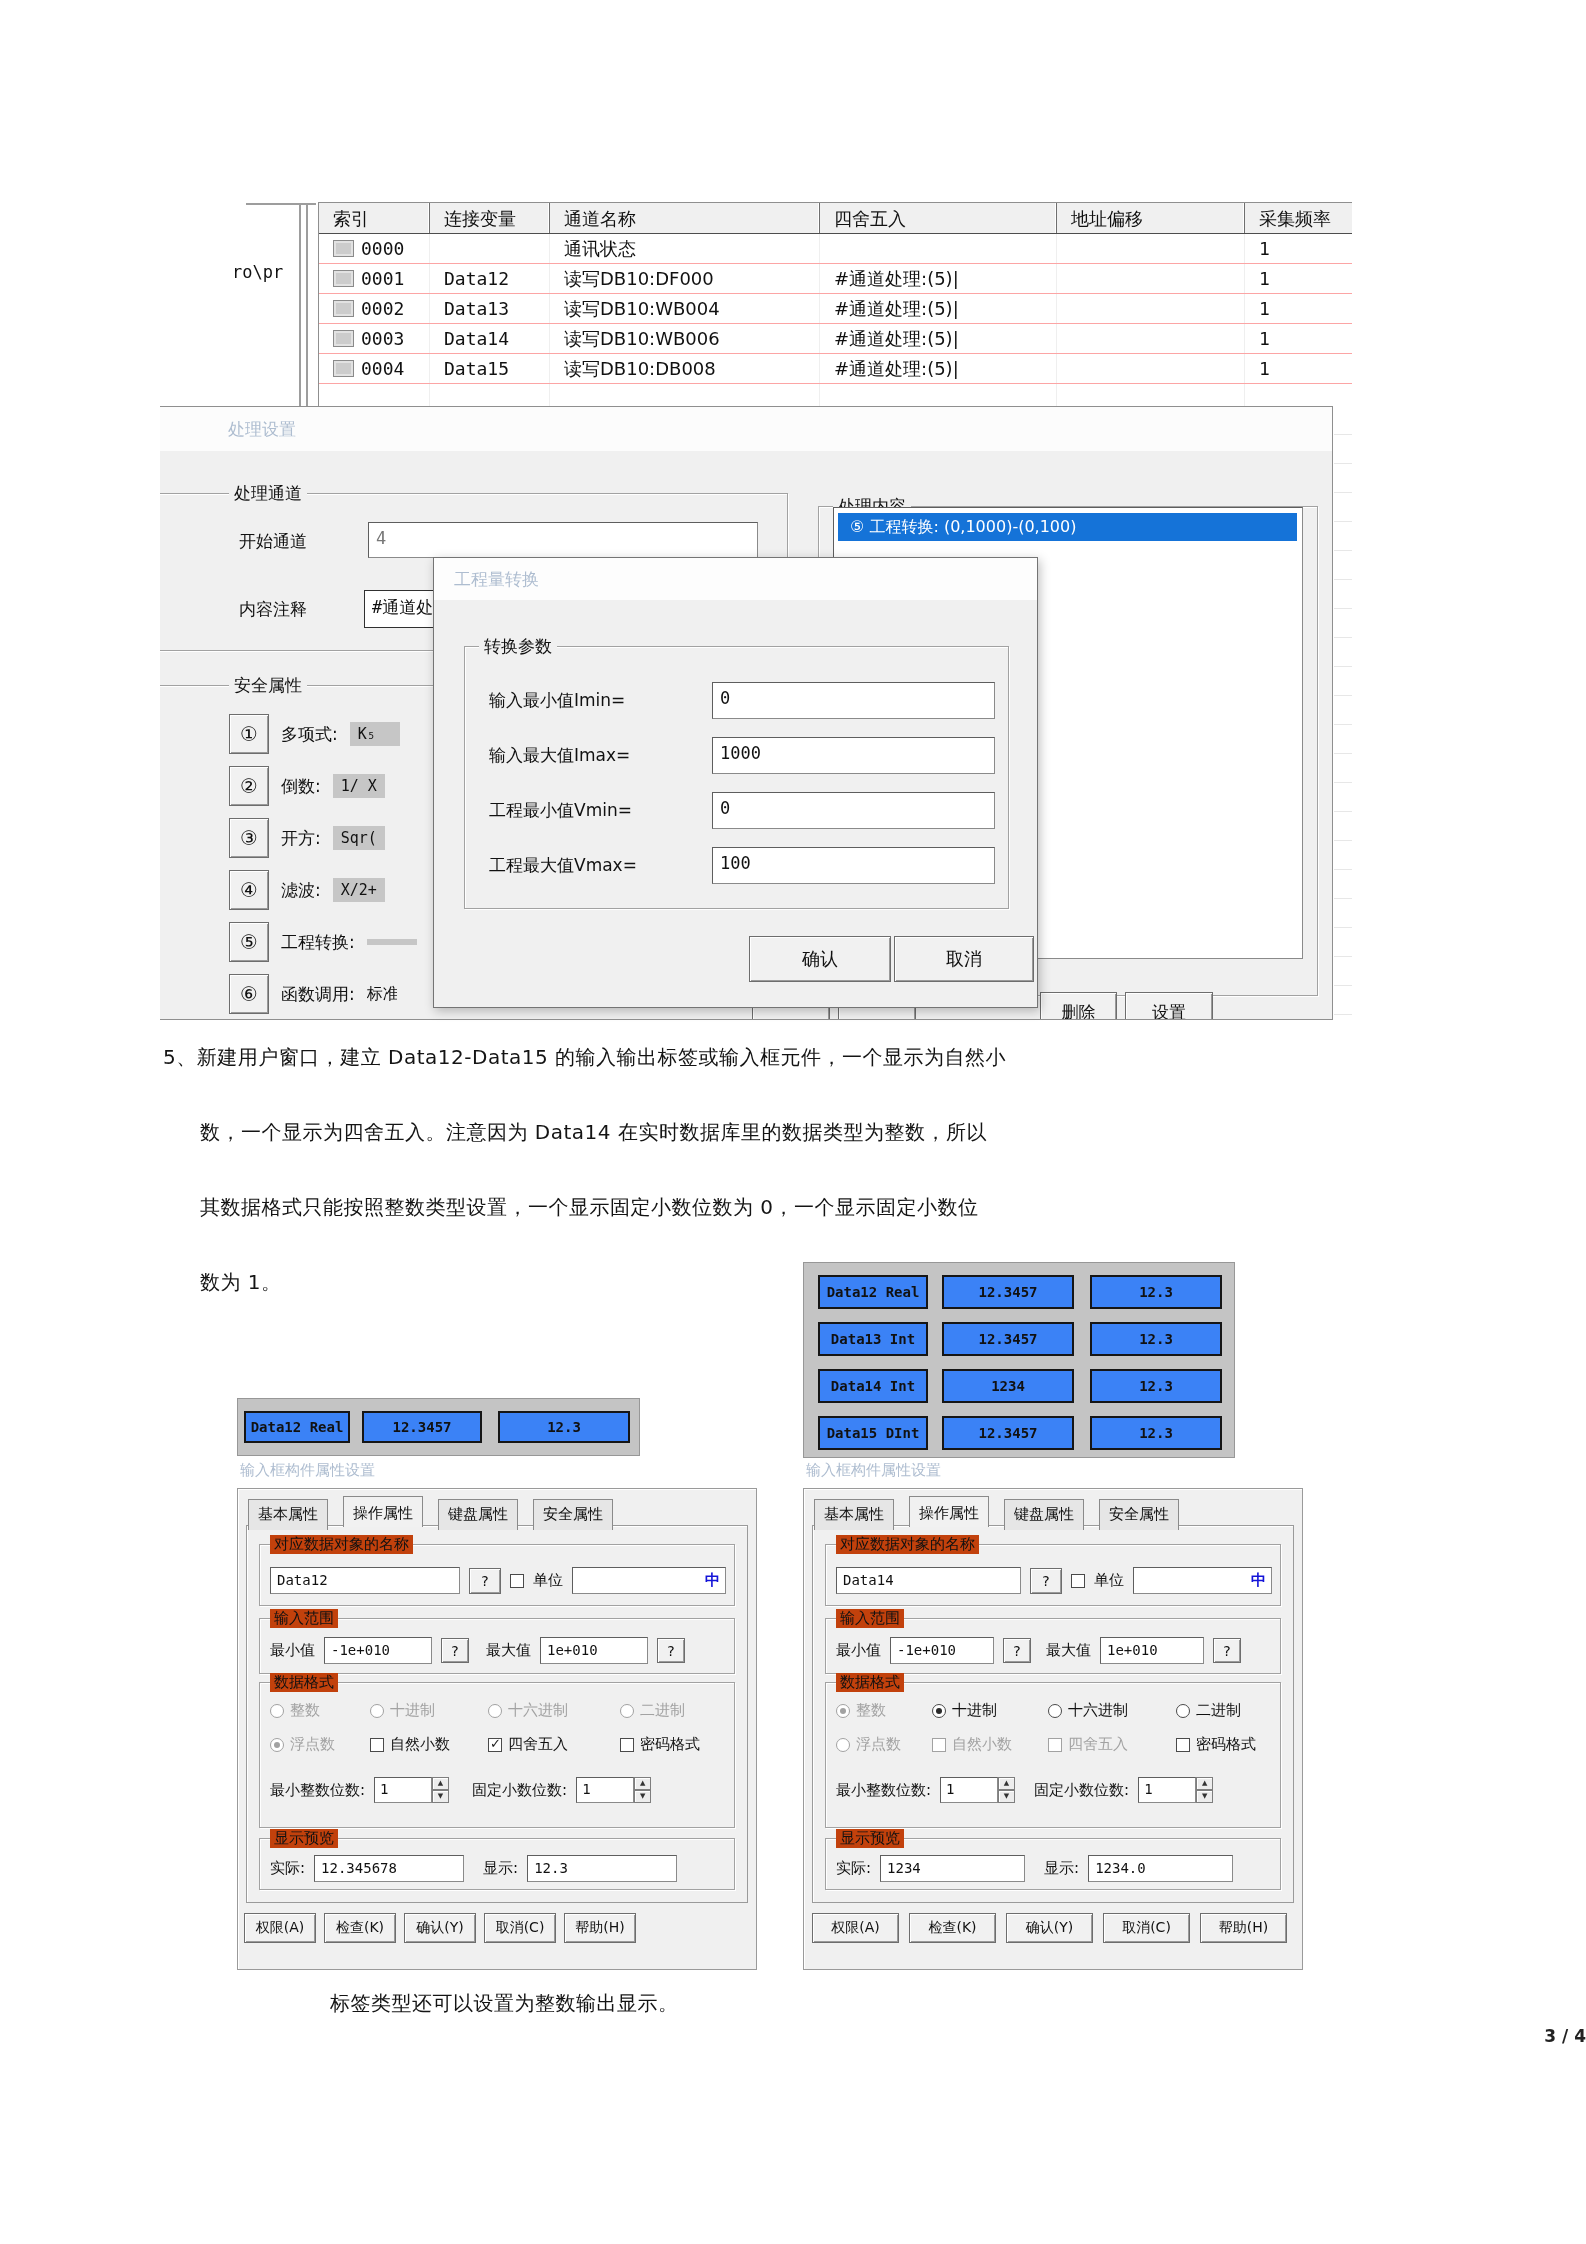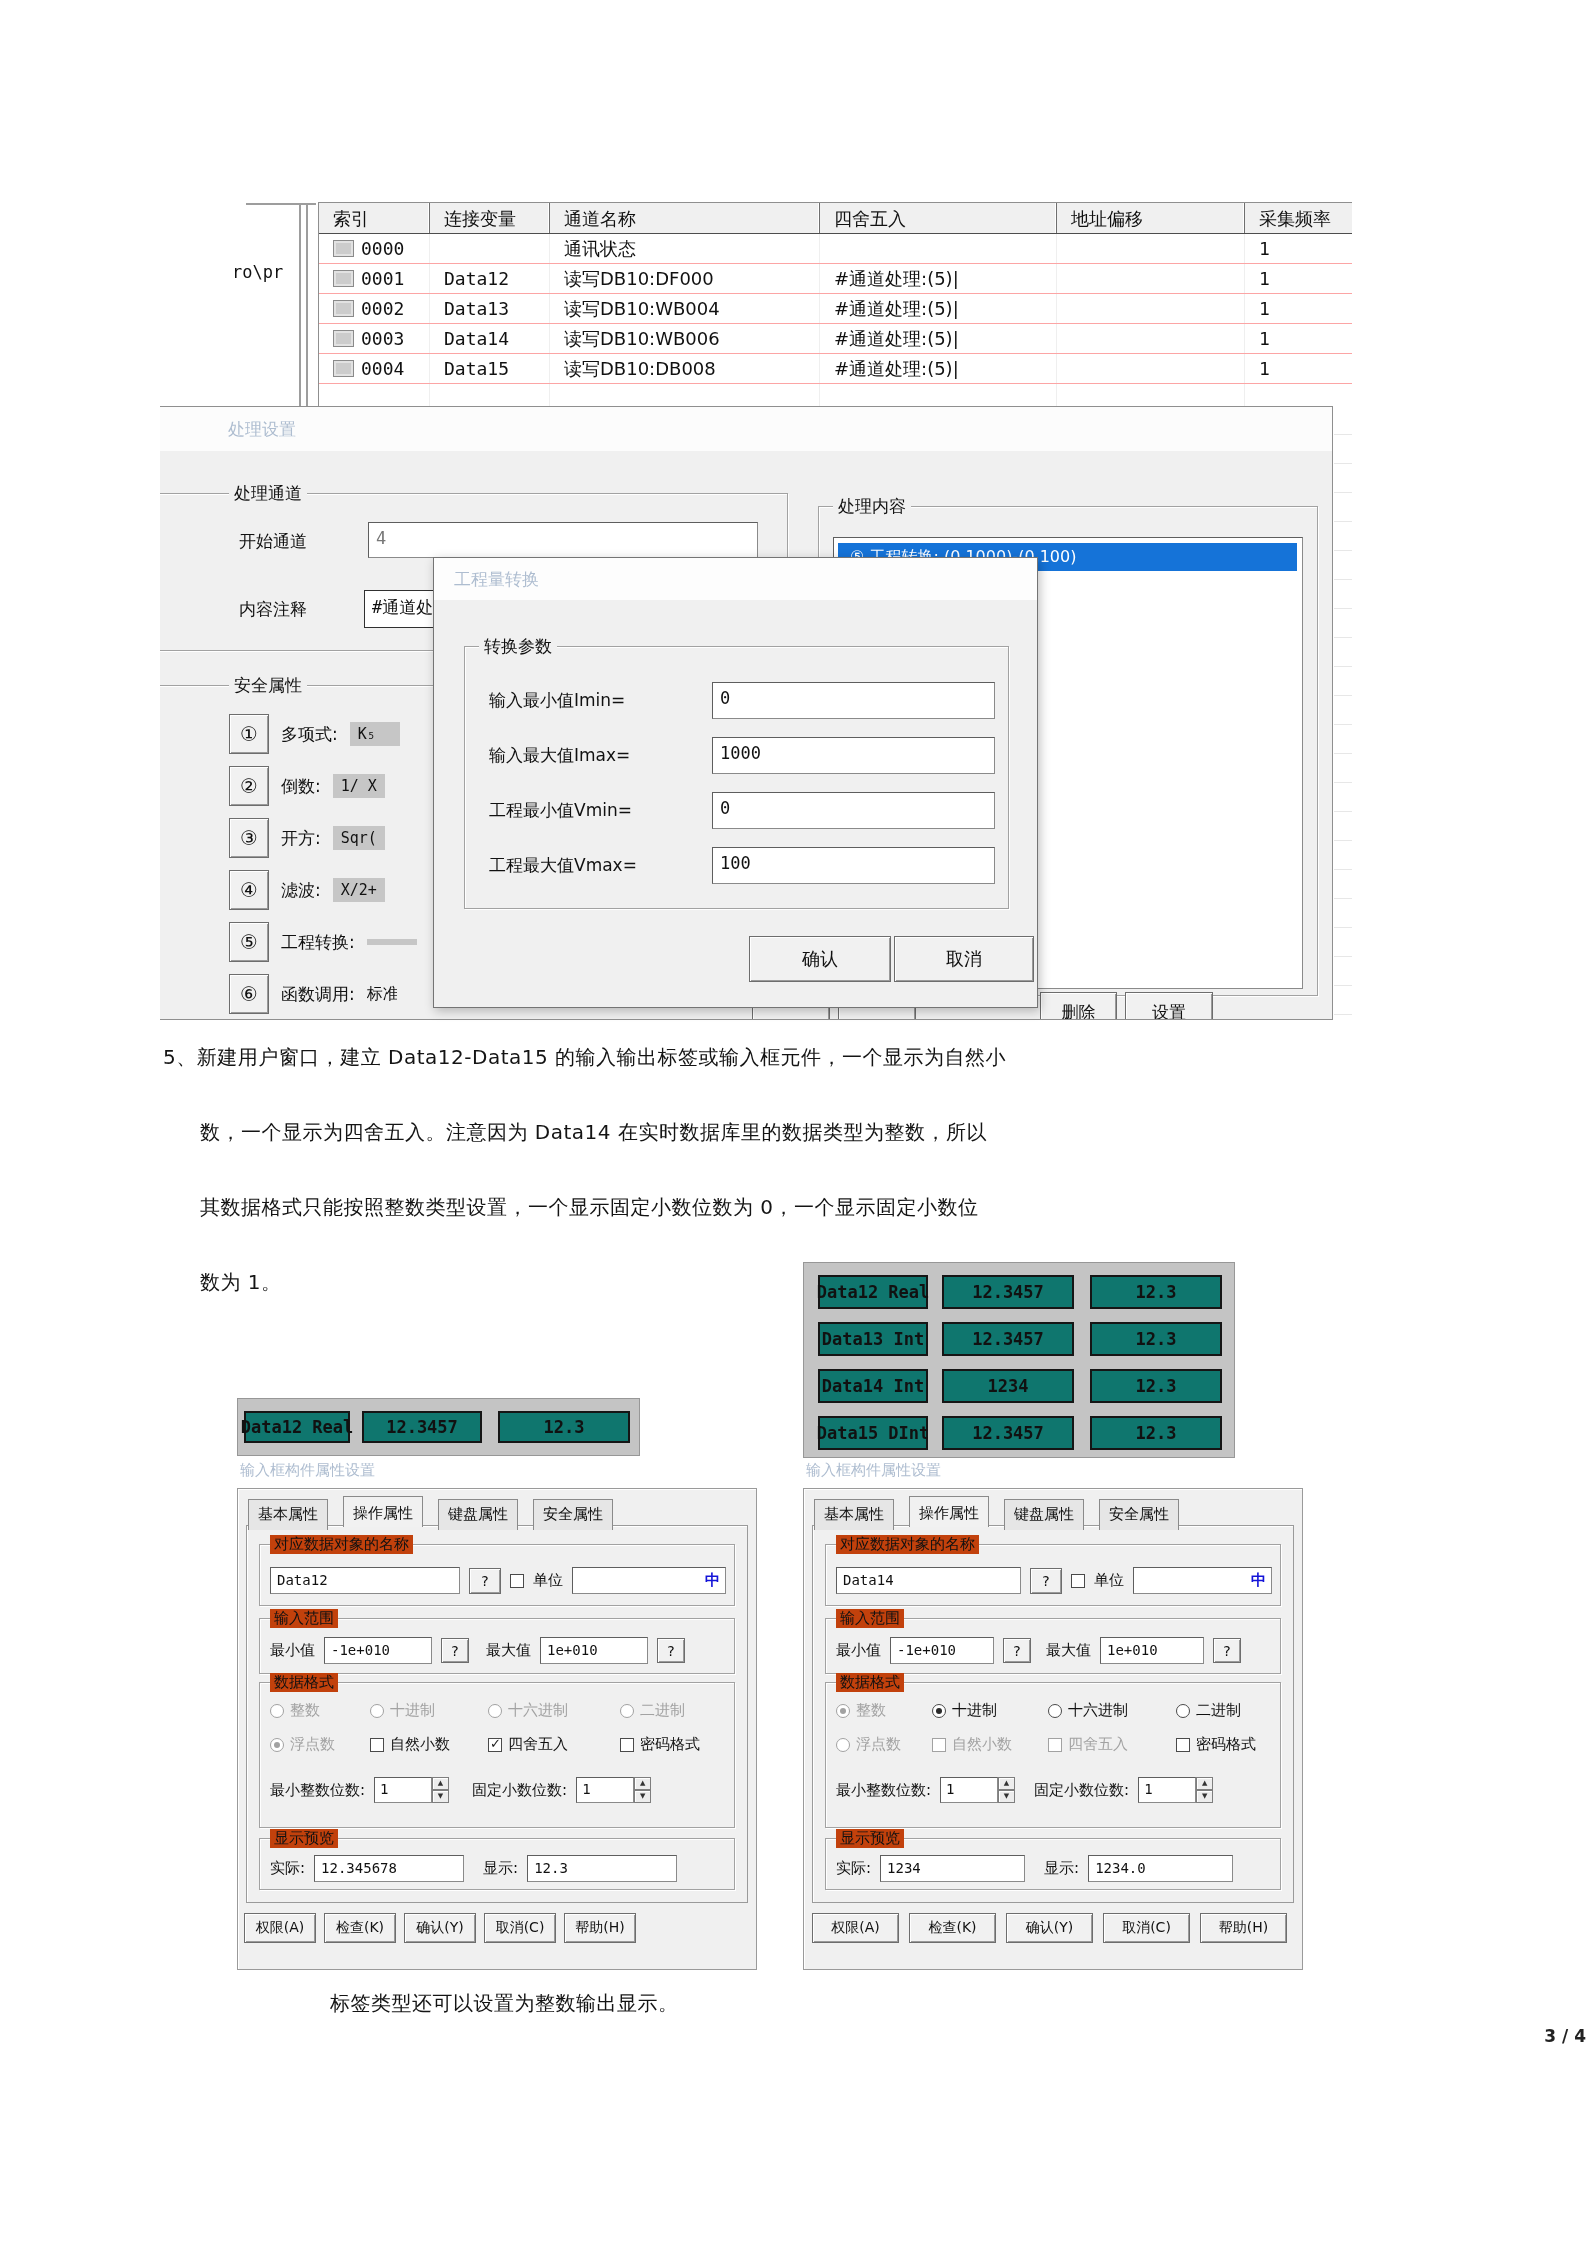--- a/index.html
+++ b/index.html
@@ -50,23 +50,23 @@
 
   
   #cmodal{position:absolute;left:433px;top:557px;width:605px;height:451px;background:#f0f0f0;
           border:1px solid #747474;box-sizing:border-box;box-shadow:2px 3px 10px rgba(0,0,0,.25);z-index:10}
   #cmodal .titlebar{position:absolute;left:0;top:0;right:0;height:42px;background:#fdfdfd}
   .cfl{position:absolute;font-size:17px;white-space:nowrap}
   .cfi{position:absolute;width:283px;height:37px}
 
   
   .gpanel{position:absolute;background:#c4c4c4;border:1px solid #979797;box-sizing:border-box}
-  .pvbox{position:absolute;background:#0f766e;border:2px solid #151515;box-sizing:border-box;
+  .pvbox{position:absolute;background:#3b82f6;border:2px solid #151515;box-sizing:border-box;
          display:flex;align-items:center;justify-content:center;
-         font-family:"DejaVu Sans Mono","Liberation Mono",monospace;font-weight:bold;font-size:17px;white-space:nowrap}
+         font-family:"DejaVu Sans Mono","Liberation Mono",monospace;font-weight:bold;font-size:14px;white-space:nowrap}
 
   
   .pdlg2{position:absolute;width:520px;height:482px;background:#f0f0f0;border:1px solid #9a9a9a;
          box-shadow:inset 1px 1px 0 #fff;box-sizing:border-box;font-size:15px}
   .tabs{position:absolute;left:10px;top:7px;display:flex;z-index:3}
   .tab{box-sizing:border-box;padding:5px 9px 4px 9px;font-size:15px;background:#e6e6e6;border:1px solid #8a8a8a;
        border-bottom:none;margin-right:15px;position:relative;top:3px;white-space:nowrap}
   .tab.active{background:#f1f1f1;top:0;padding-top:7px;z-index:4}
   .ppanel{position:absolute;left:8px;top:36px;right:8px;height:378px;border:1px solid #9a9a9a;
           box-shadow:inset 1px 1px 0 #fff;box-sizing:border-box}
@@ -232,21 +232,21 @@
       </div>
       <div class="mrow" style="left:80px;top:288px">
         <div class="mbtn">⑥</div>
         <div class="mlabel">函数调用:</div>
         <div class="mval clip">标准</div>
       </div>
     </div>
 
     <div class="grp" style="left:658px;top:99px;width:500px;height:490px">
       <div class="glabel">处理内容</div>
-      <div class="list" style="left:14px;top:30px;width:470px;height:452px">
+      <div class="list" style="left:14px;top:0;width:470px;height:452px">
         <div class="selitem">⑤ 工程转换: (0,1000)-(0,100)</div>
       </div>
     </div>
 
     <div class="btn abs" style="left:592px;top:594px;width:78px;height:34px"></div>
     <div class="btn abs" style="left:678px;top:594px;width:78px;height:34px"></div>
     <div class="btn abs" style="left:880px;top:585px;width:77px;height:40px">删除</div>
     <div class="btn abs" style="left:965px;top:585px;width:88px;height:40px">设置</div>
   </div>
 

